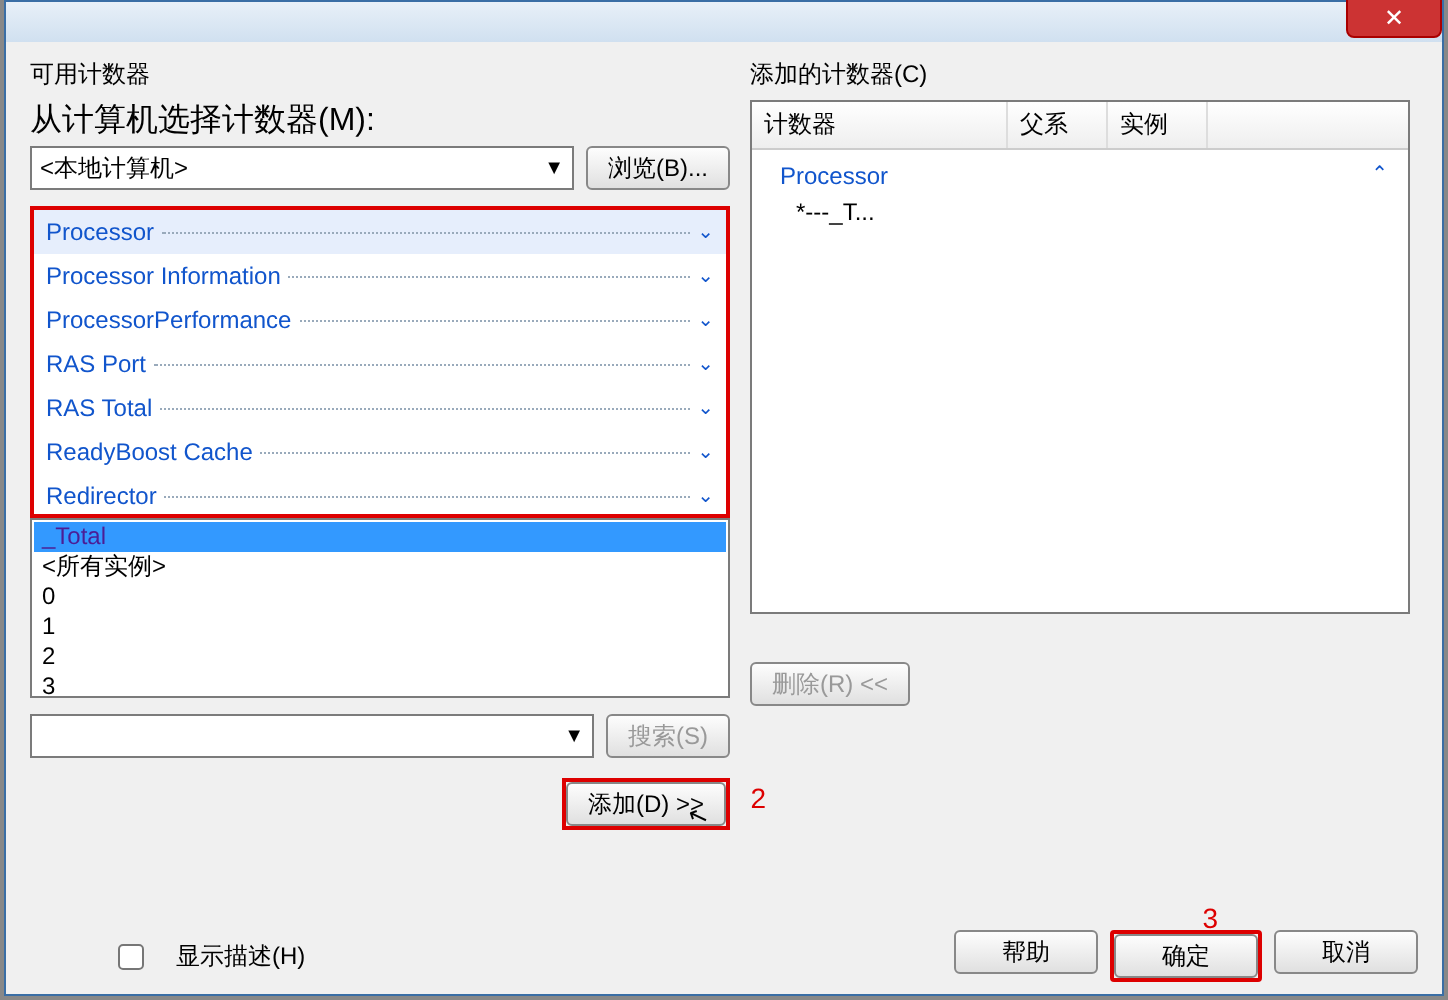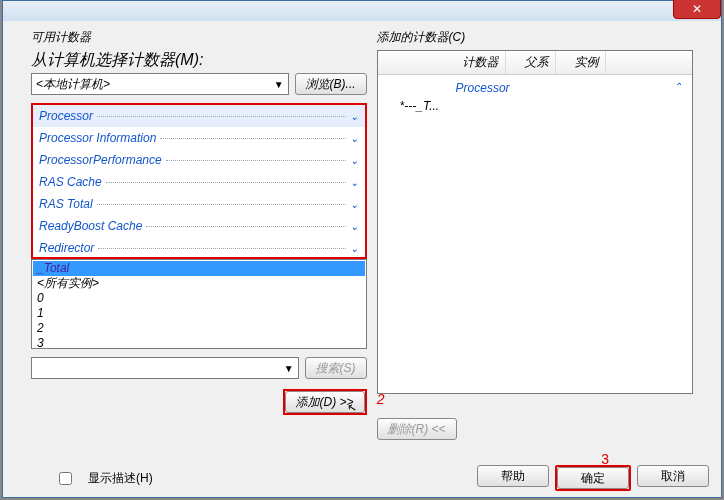--- a/index.html
+++ b/index.html
@@ -1,20 +1,20 @@
 <!DOCTYPE html>
 <html><head>
 <meta charset="utf-8">
 <style>
 * { box-sizing: border-box; margin: 0; padding: 0; font-family: "Segoe UI", Tahoma, sans-serif; font-size: 12px; }
 body { background: #888; width: 724px; height: 500px; position: relative; }
 .window { position: absolute; left: 2px; top: 0; width: 720px; height: 498px; background: #f0f0f0; border: 1px solid #3a6ea5; }
 .titlebar { height: 20px; background: linear-gradient(#e8f0f8,#d0e0f0); position: relative; }
 .close-btn { position: absolute; right: 0; top: -2px; width: 48px; height: 20px; background: #c33; border-radius: 0 0 4px 4px; color: #fff; text-align: center; line-height: 18px; font-size: 11px; border: 1px solid #a00; }
-.content { padding: 8px 28px; display: flex; height: calc(100% - 56px); font-style: italic; }
+.content { padding: 8px 12px; display: flex; height: calc(100% - 56px); }
 .col-left { width: 350px; }
 .col-right { width: 330px; margin-left: 10px; }
 .group-title { font-size: 12px; margin-bottom: 2px; }
 .sub-label { font-size: 16px; margin: 4px 0 2px 0; }
 .row { display: flex; gap: 6px; align-items: center; }
 .select-box { flex: 1; height: 22px; border: 1px solid #7b7b7b; background: #fff; padding: 0 4px; display: flex; align-items: center; justify-content: space-between; }
 .select-box .arrow { font-size: 10px; }
 .btn { height: 22px; padding: 0 10px; border: 1px solid #888; background: linear-gradient(#fdfdfd,#e0e0e0); border-radius: 3px; line-height: 20px; cursor: pointer; }
 .btn.disabled { color: #999; }
 .listbox { border: 1px solid #7b7b7b; background: #fff; position: relative; }
@@ -26,21 +26,21 @@
 .citem .chv { color: #15c; font-size: 10px; }
 .instance-list { height: 90px; overflow: auto; padding: 1px; }
 .instance-list div { padding: 0 4px; line-height: 15px; }
 .instance-list .sel { background: #3399ff; color: #4c1d95; }
 .search-row { margin-top: 8px; }
 .search-row .select-box { background: #fff; }
 .add-row { display: flex; justify-content: flex-end; margin-top: 10px; position: relative; }
 .add-btn-wrap { border: 2px solid #d00; padding: 0; }
 .add-annot { position: absolute; right: -18px; top: 2px; color: #d00; font-size: 14px; }
 .cursor { position: absolute; right: 8px; top: 6px; font-size: 12px; transform: rotate(-20deg); }
-.right-list { height: 344px; text-align: right; }
+.right-list { height: 257px; }
 .right-header { display: flex; border-bottom: 1px solid #ccc; background: linear-gradient(#fff,#eee); }
 .right-header div { padding: 3px 6px; border-right: 1px solid #ddd; }
 .right-body { padding: 4px; }
 .right-body .prow { display: flex; color: #15c; padding: 2px 0; }
 .right-body .prow .c1 { width: 128px; padding-left: 10px; }
 .right-body .prow .exp { margin-left: auto; color: #15c; font-size: 10px; padding-right: 6px; }
 .right-body .prow2 { display: flex; color: #000; padding: 2px 0; }
 .footer-row2 { display: flex; align-items: center; padding: 4px 12px 8px 12px; }
 .footer-row2 .chk { display: flex; align-items: center; gap: 16px; padding-left: 44px; }
 .footer-btns { margin-left: auto; display: flex; gap: 6px; }
@@ -82,21 +82,21 @@
               <span>Processor Information</span>
               <span class="line"></span>
               <span class="chv">⌄</span>
             </div>
           <div class="citem">
               <span>ProcessorPerformance</span>
               <span class="line"></span>
               <span class="chv">⌄</span>
             </div>
           <div class="citem">
-              <span>RAS Cache</span>
+              <span>RAS Port</span>
               <span class="line"></span>
               <span class="chv">⌄</span>
             </div>
           <div class="citem">
               <span>RAS Total</span>
               <span class="line"></span>
               <span class="chv">⌄</span>
             </div>
           <div class="citem">
               <span>ReadyBoost Cache</span>

